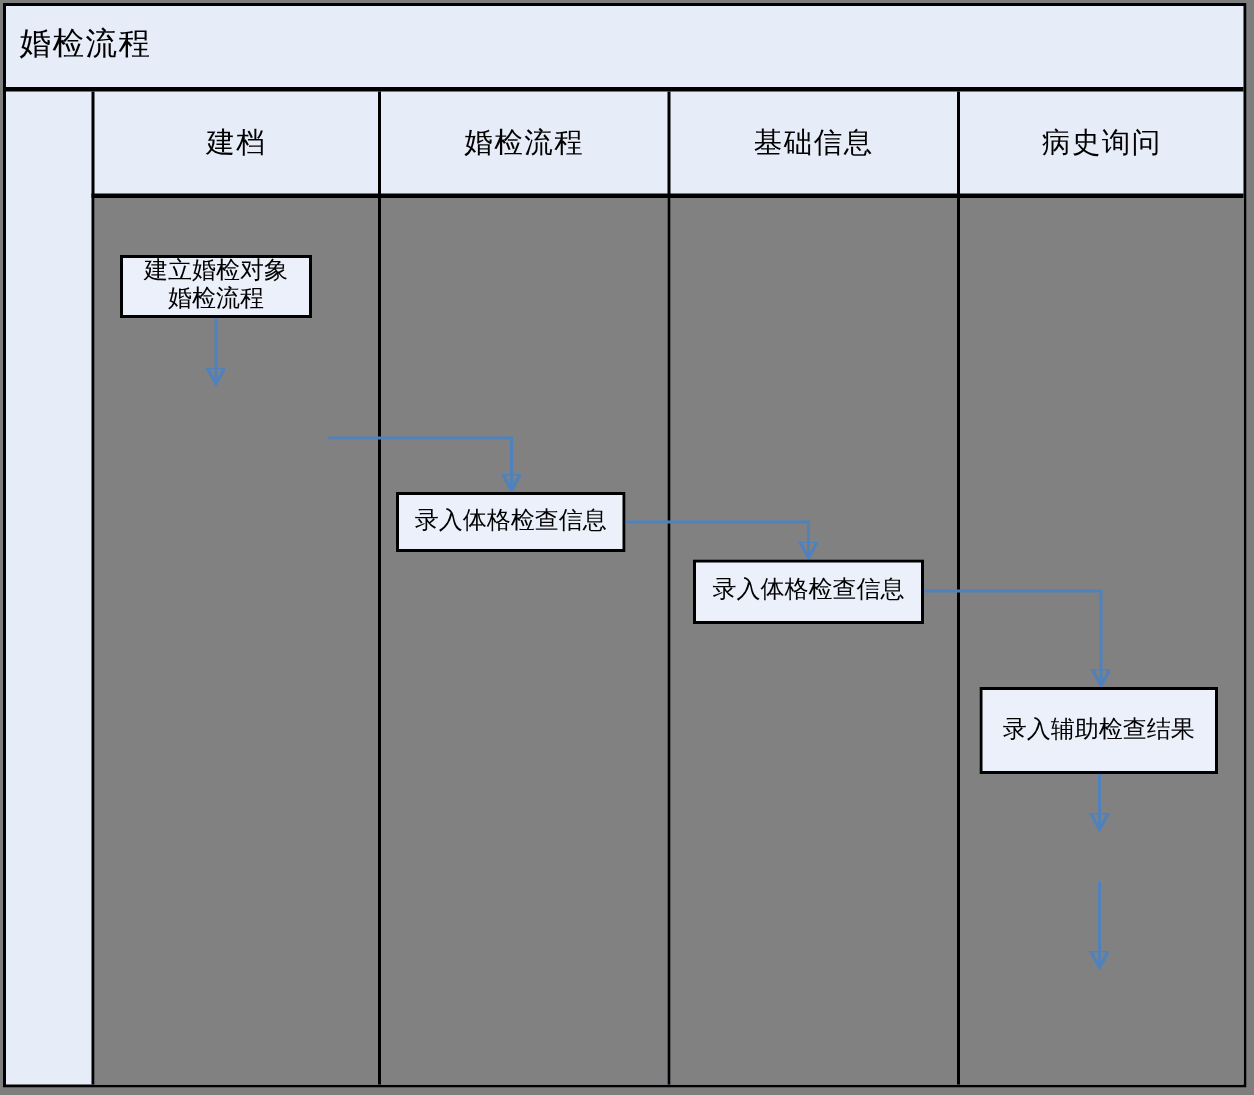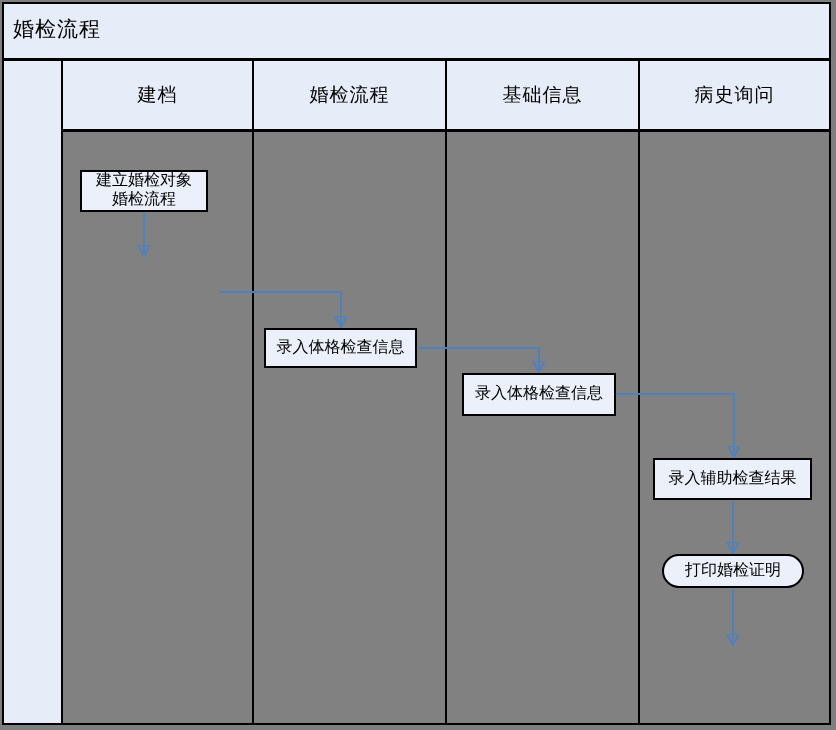--- a/index.html
+++ b/index.html
@@ -48,21 +48,21 @@
     box-sizing:border-box;
     display:flex;align-items:center;justify-content:center;
     text-align:center;
     font-size:16px;line-height:19px;
     white-space:pre-line;
   }
   .n-rect1{left:76px;top:166px;width:128px;height:42px;}
   .n-ellipse{left:69px;top:253px;width:146px;height:70px;border-radius:48px/34px;}
   .n-rect2{left:260px;top:324px;width:153px;height:40px;}
   .n-rect3{left:458px;top:369px;width:154px;height:43px;}
-  .n-rect4{left:649px;top:454px;width:159px;height:42px;}
+  .n-rect4{left:649px;top:454px;width:159px;height:58px;}
   .n-stad1{left:658px;top:550px;width:142px;height:34px;border-radius:17px;}
   .n-stad2{left:656px;top:642px;width:146px;height:46px;border-radius:23px;}
 </style>
 </head>
 <body>
 
 <div class="canvas">
   <div class="panel">
 
     <div class="title-text">婚检流程</div>
@@ -97,16 +97,15 @@
       <path d="M612,390 H730 V451" marker-end="url(#arrow)"></path>
       <path d="M729,496 V547" marker-end="url(#arrow)"></path>
       <path d="M729,584 V639" marker-end="url(#arrow)"></path>
     </svg>
 
     <div class="node n-rect1">建立婚检对象
 婚检流程</div>
     <div class="node n-rect2">录入体格检查信息</div>
     <div class="node n-rect3">录入体格检查信息</div>
     <div class="node n-rect4">录入辅助检查结果</div>
-    <div class="node n-stad1">打印婚检证明</div>
 
   </div>
 </div>
 
 </body></html>

